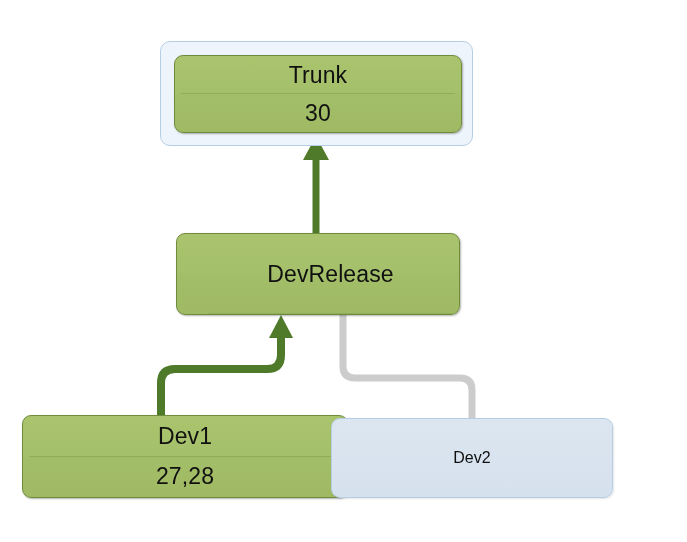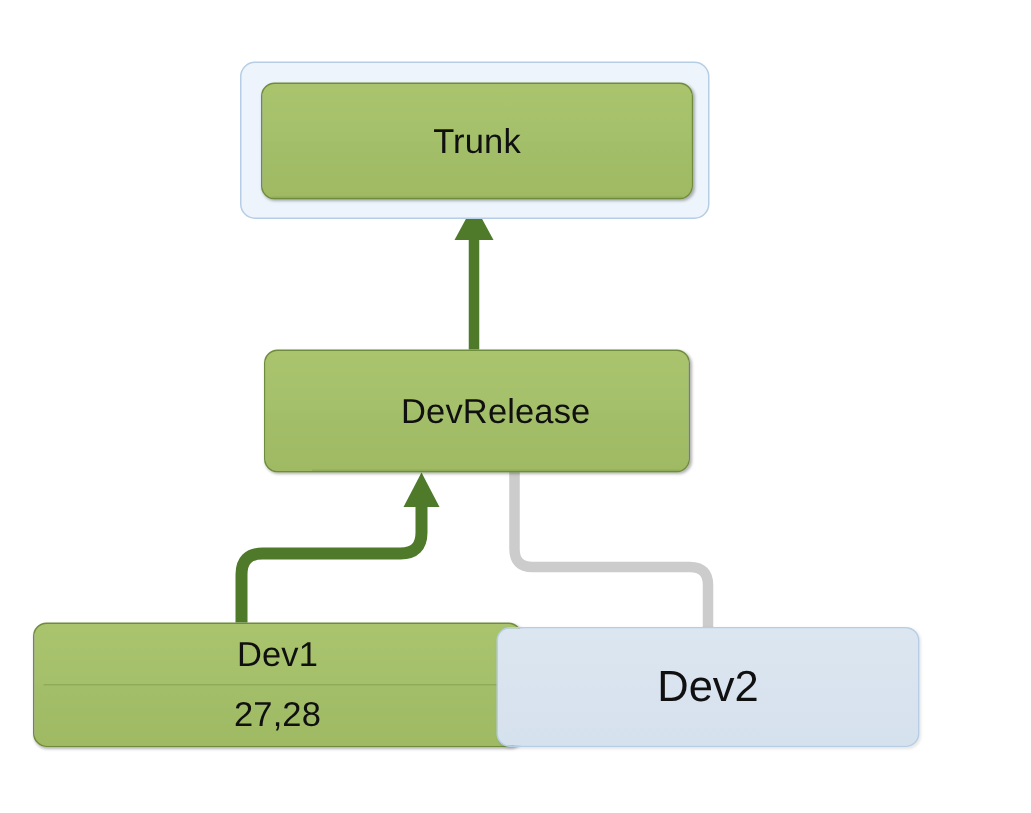--- a/index.html
+++ b/index.html
@@ -82,21 +82,21 @@
     height: 1px;
     background: #8fac5a;
   }
 
   .node-single {
     flex: 1 1 100%;
     display: flex;
     align-items: center;
     justify-content: center;
     color: #101010;
-    font-size: 29px;
+    font-size: 16px;
     line-height: 1;
   }
 
   
   #trunk-container {
     position: absolute;
     left: 160px;
     top: 41px;
     width: 313px;
     height: 105px;
@@ -132,20 +132,21 @@
     <g>
       <path d="M 161 415 L 161 383 Q 161 369 175 369 L 267 369 Q 281 369 281 355 L 281 336" fill="none" stroke="#4e7a2a" stroke-width="8" stroke-linecap="butt" stroke-linejoin="round"></path>
       <polygon points="281,315 269,338 293,338" fill="#4e7a2a"></polygon>
     </g>
   </svg>
 
   <div id="trunk-container"></div>
 
   <div class="node node-green" id="node-trunk">
     <div class="node-row node-row-top">Trunk</div>
+    <div class="node-row">30</div>
   </div>
 
   <div class="node node-green" id="node-devrelease">
     <div class="node-row node-row-top">DevRelease</div>
   </div>
 
   <div class="node node-green" id="node-dev1">
     <div class="node-row node-row-top">Dev1</div>
     <div class="node-row">27,28</div>
   </div>

